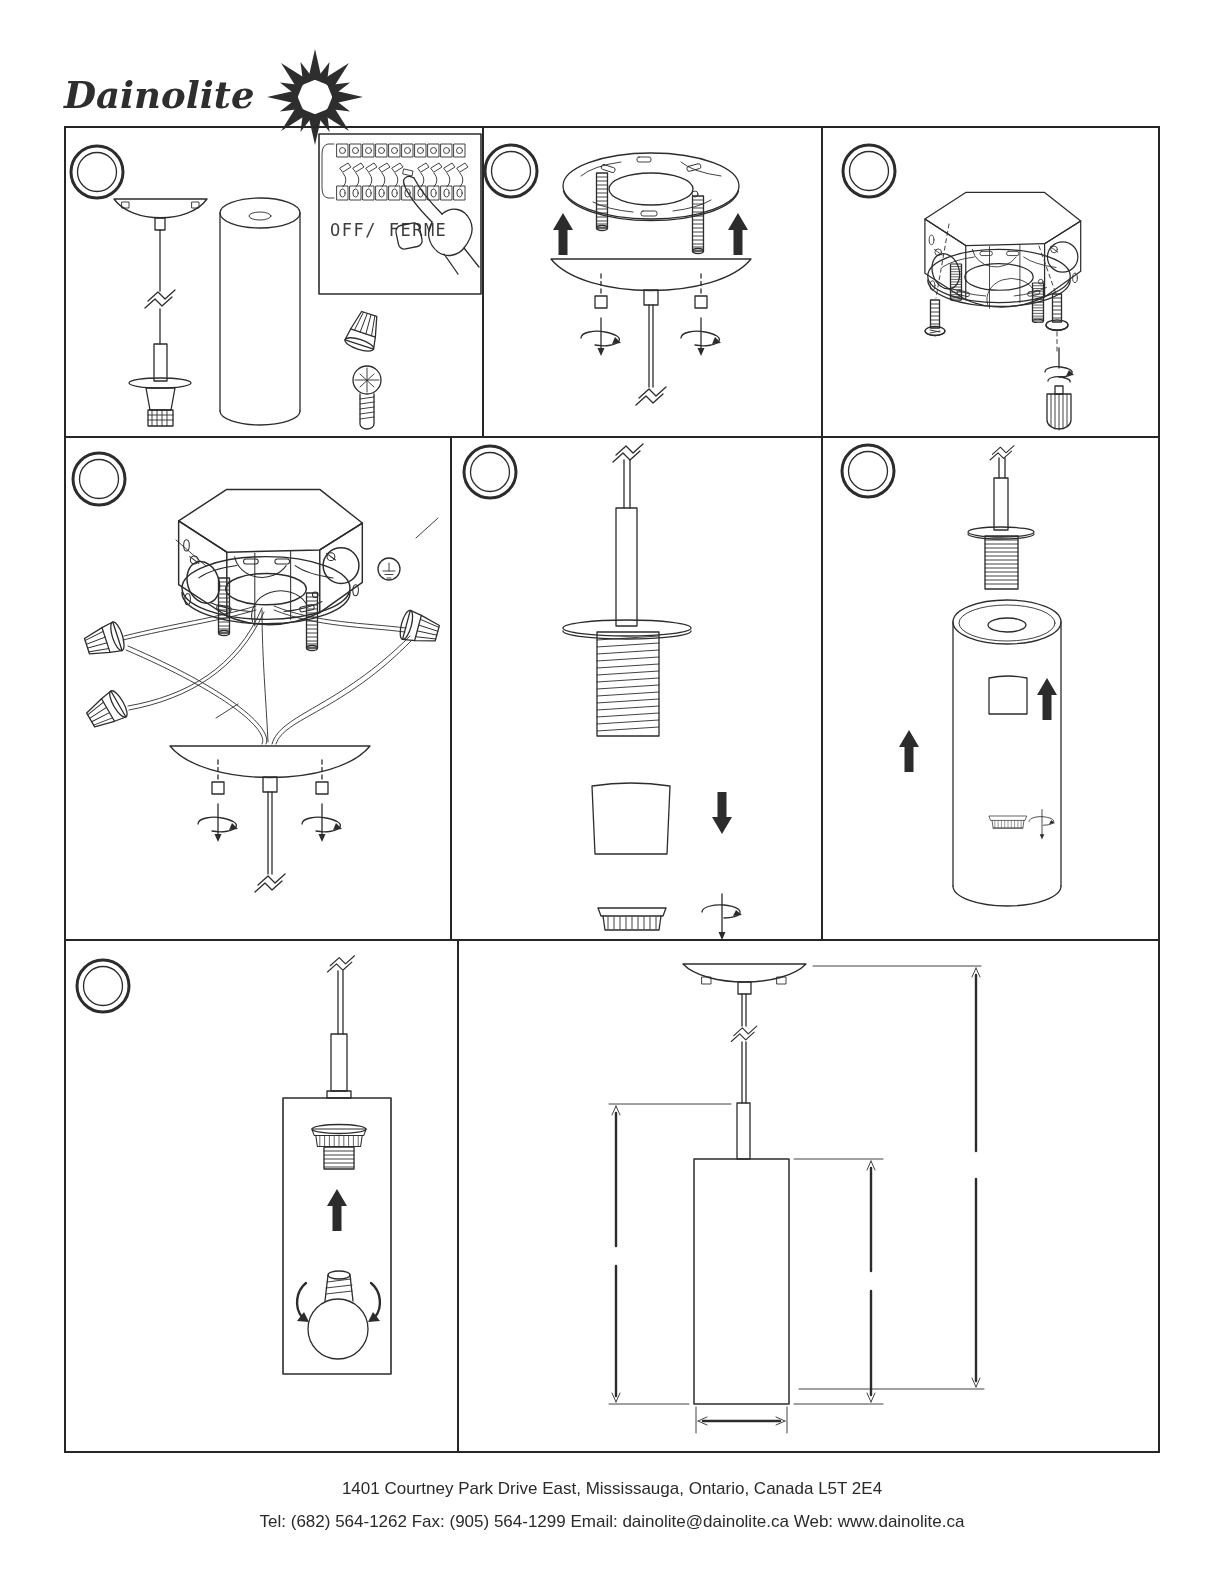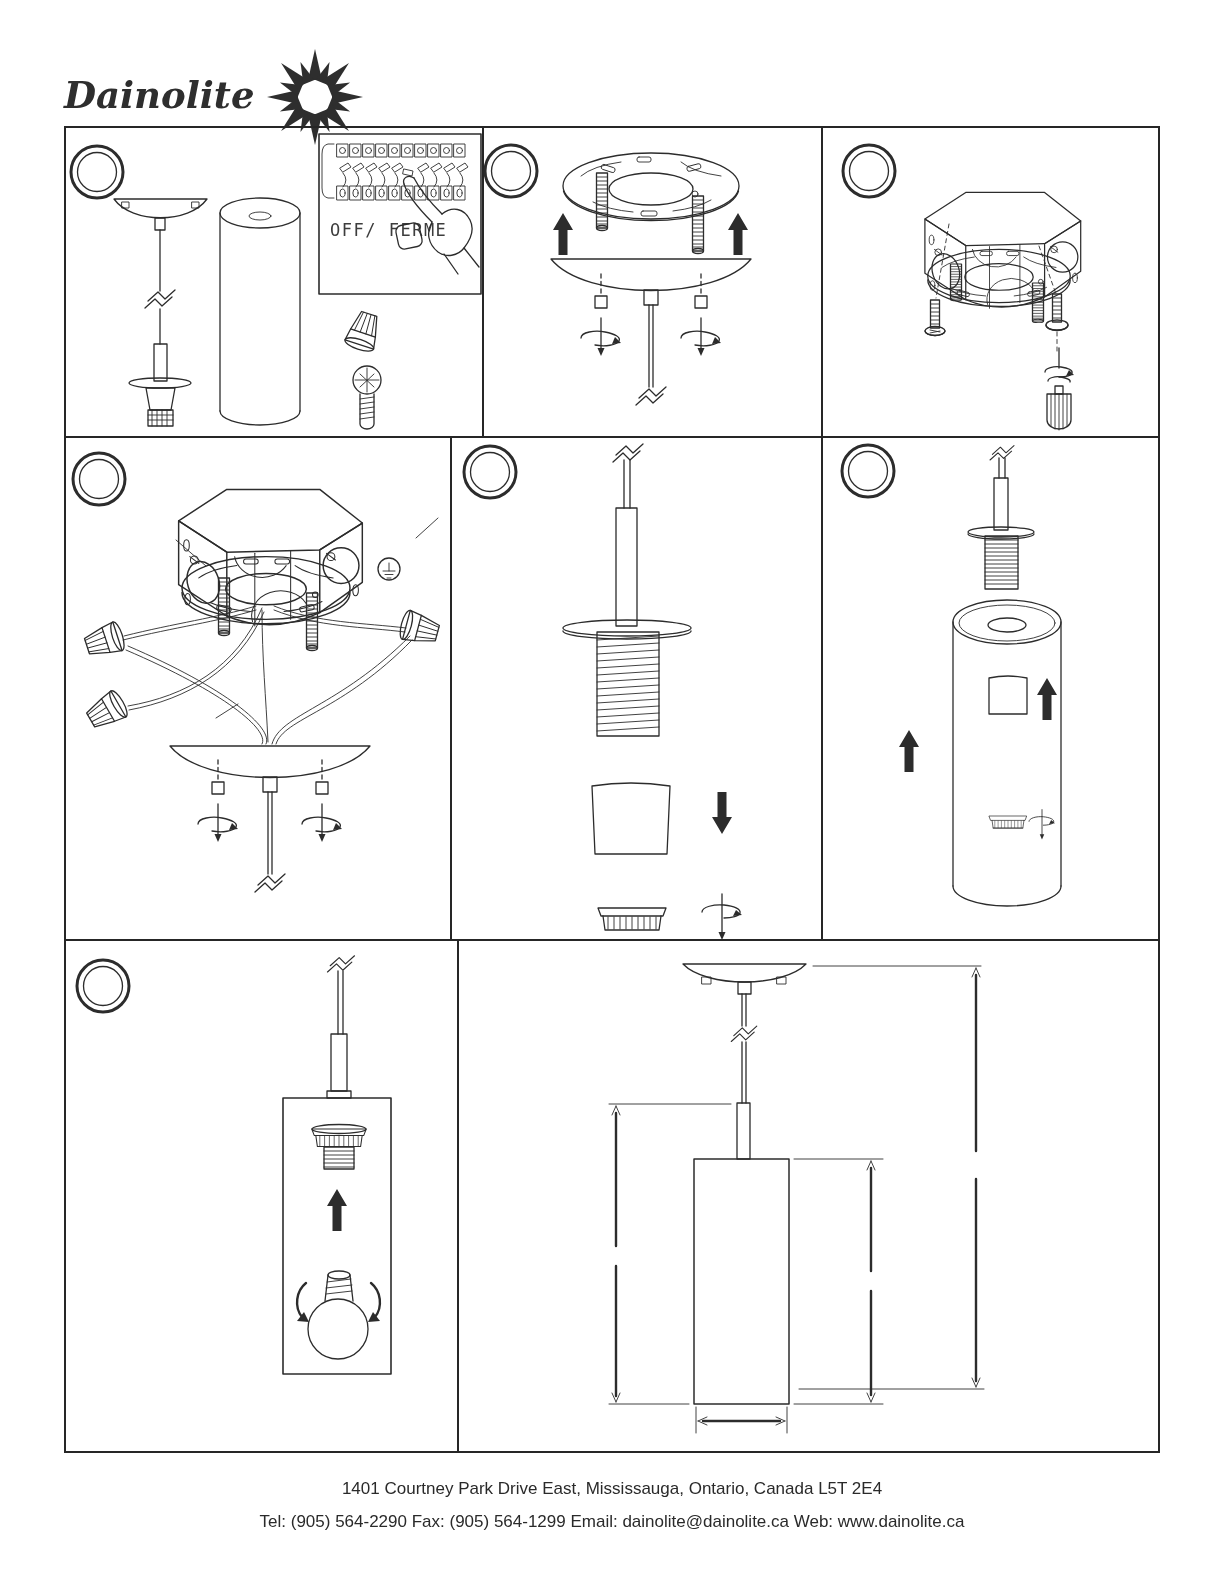--- a/index.html
+++ b/index.html
@@ -415,16 +415,16 @@
     </g>
     <g>
       <path class="ln thn" d="M237,466 V492 M328,466 V492"></path>
       <path class="ln thk" d="M244,480 H321"></path>
       <path class="ln thn" d="M239,480 l9,-4 M239,480 l9,4 M326,480 l-9,-4 M326,480 l-9,4"></path>
     </g>
   </svg>
 
   <div class="footer">
     <div>1401 Courtney Park Drive East, Mississauga, Ontario, Canada L5T 2E4</div>
-    <div>Tel: (905) 564-2290 Fax: (905) 564-1299 Email: dainolite@dainolite.ca Web: www.dainolite.ca</div>
+    <div>Tel: (682) 564-1262 Fax: (905) 564-1299 Email: dainolite@dainolite.ca Web: www.dainolite.ca</div>
   </div>
 
 </div>
 
 </body></html>

